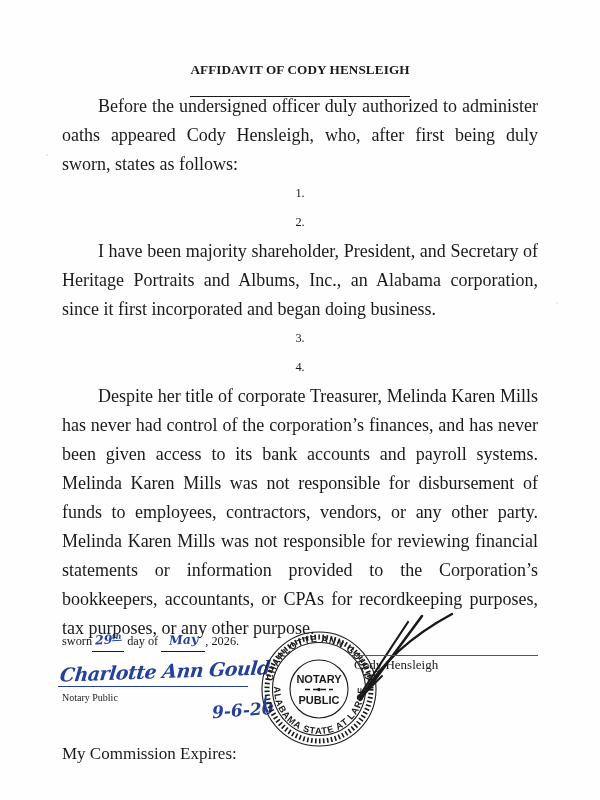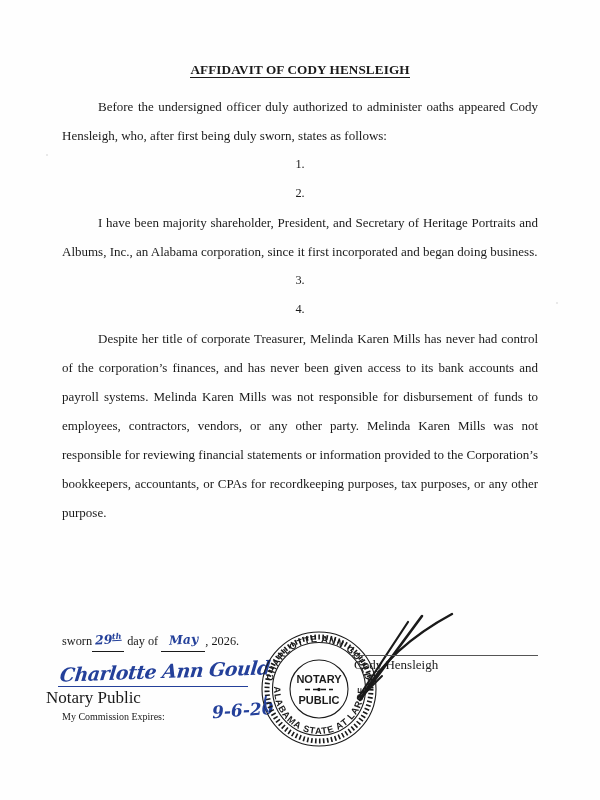--- a/index.html
+++ b/index.html
@@ -29,30 +29,30 @@
   .doc-title {
     position: absolute;
     top: 62px; left: 0; right: 0;
     text-align: center;
     font-size: 13.2px;
     font-weight: bold;
     letter-spacing: .1px;
   }
   .doc-title span {
     border-bottom: 1.4px solid #1a1a1a;
-    padding-bottom: 0;
+    padding-bottom: 19px;
   }
   .body-col {
     position: absolute;
     left: 62px;
     top: 92px;
     width: 476px;
   }
   .para {
-    font-size: 13px;
+    font-size: 18px;
     line-height: 29px;
     text-align: justify;
     text-justify: inter-word;
     text-indent: 36px;
     margin: 0;
     hyphens: none;
   }
   .numline {
     font-size: 12.3px;
     line-height: 29px;
@@ -198,22 +198,22 @@
     <div class="jurat-row"><span>sworn</span><span class="fill day"><span class="ink">29</span><span class="ink sup">th</span></span>
       <span>day of</span>
       <span class="fill month"><span class="ink">May</span></span><span>, 2026.</span></div>
   </div>
 
   <div class="notary-sig">
     <span class="scribble">Charlotte Ann Gould</span>
   </div>
   <div class="notary-underline"></div>
 
-  <div style="position:absolute; left:46px; top:688px; font-size:17px; line-height:19.5px;">Notary Public</div>
-  <div style="position:absolute; left:62px; top:707px; font-size:10px; line-height:19.5px;">My Commission Expires:</div>
+  <div style="position:absolute; left:62px; top:688px; font-size:10px; line-height:19.5px;">Notary Public</div>
+  <div style="position:absolute; left:62px; top:744px; font-size:17px; line-height:19.5px;">My Commission Expires:</div>
   <div class="expires-ink">9-6-20</div>
 
   <div class="seal">
     <svg viewBox="0 0 122 122" width="122" height="122">
       <defs>
         <path id="arcTop" d="M 14,61 A 47,47 0 0 1 108,61" fill="none"></path>
         <path id="arcBottom" d="M 16,61 A 45,45 0 0 0 106,61" fill="none"></path>
       </defs>
       <circle cx="61" cy="61" r="57" fill="none" stroke="#1a1a1a" stroke-width="1.1"></circle>
       <circle cx="61" cy="61" r="52" fill="none" stroke="#1a1a1a" stroke-width="5" stroke-dasharray="1.6 2.4"></circle>

